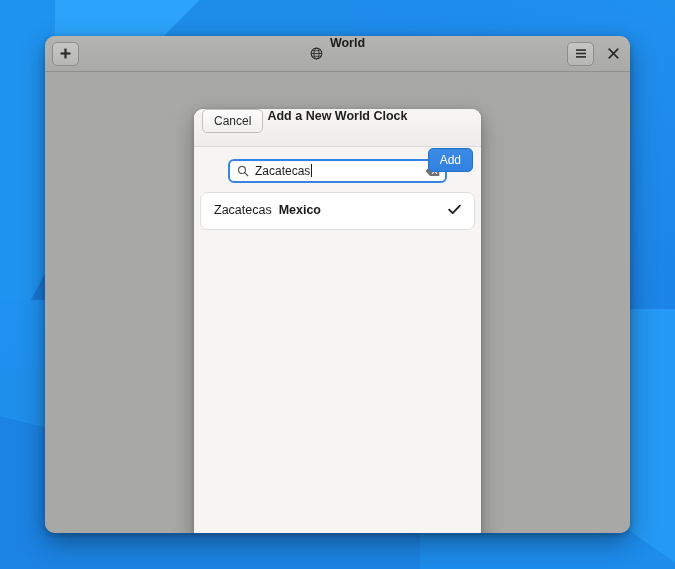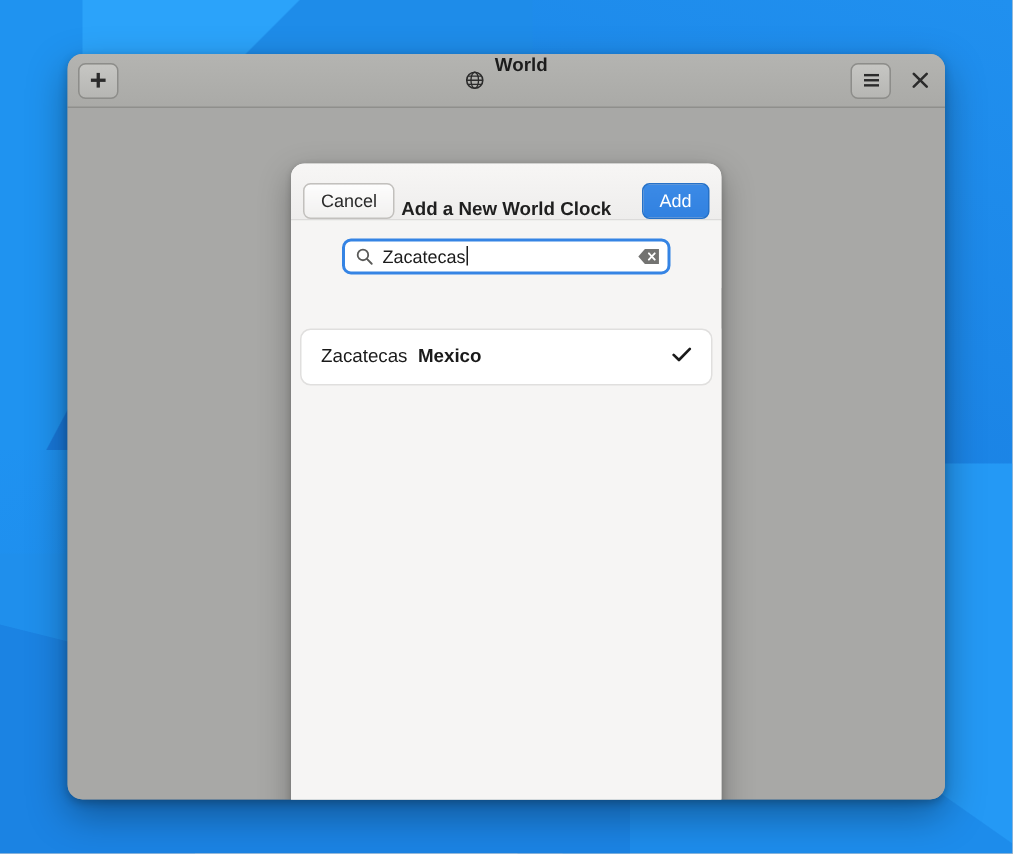--- a/index.html
+++ b/index.html
@@ -143,21 +143,21 @@
     display: flex;
     flex-direction: column;
     overflow: hidden;
   }
   #dialog-header {
     height: 38px;
     flex: 0 0 38px;
     background: linear-gradient(180deg, #f7f6f5 0%, #eeedec 100%);
     border-bottom: 1px solid #dcdbda;
     display: flex;
-    align-items: flex-end;
+    align-items: flex-start;
     justify-content: space-between;
     padding: 0 8px;
   }
   #dialog-title {
     font-size: 12.5px;
     font-weight: bold;
     color: #1f1f1f;
     position: absolute;
     left: 0; right: 0;
     text-align: center;
@@ -216,21 +216,20 @@
     display: flex; align-items: center; justify-content: center;
     cursor: pointer;
     flex: 0 0 auto;
   }
 
   
   #results {
     flex: 1;
     background: #f6f5f4;
     padding: 0 6px 0 6px;
-    margin-top: 27px;
   }
   .result-row {
     background: #ffffff;
     border: 1px solid #e0dfde;
     border-radius: 7px;
     padding: 9px 13px 10px 13px;
     display: flex;
     align-items: center;
     cursor: pointer;
   }

